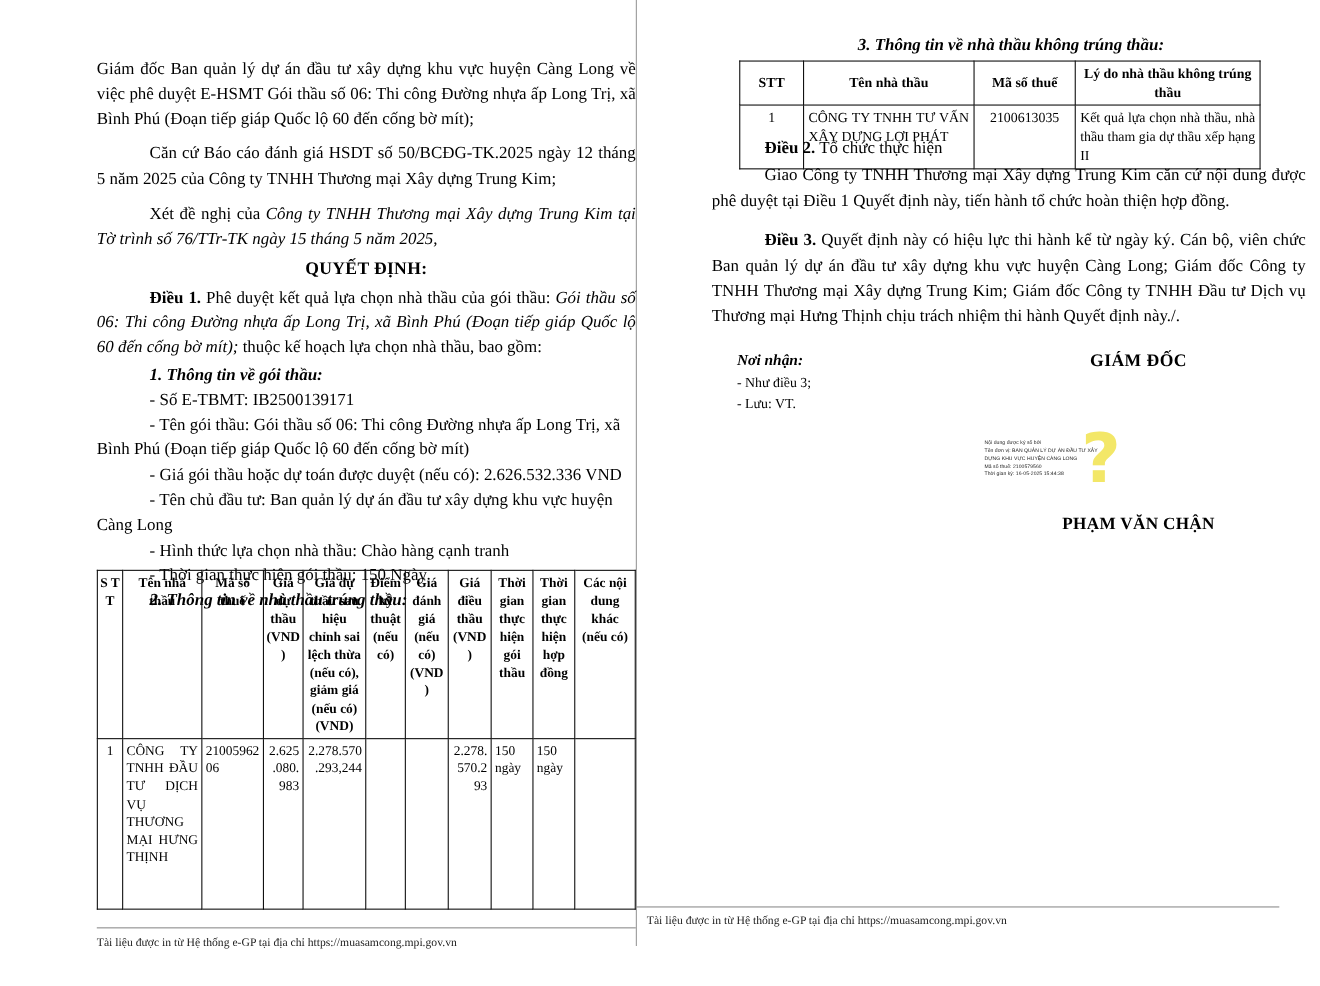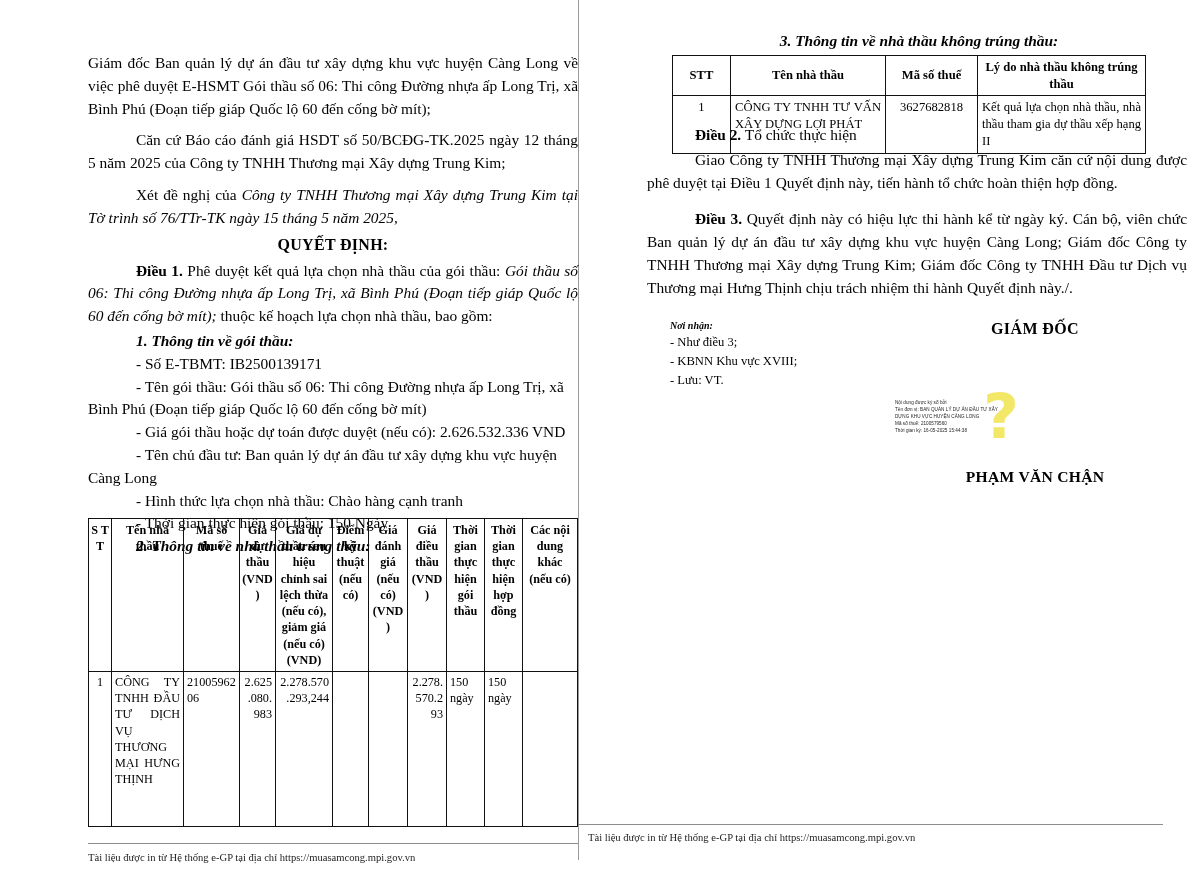--- a/index.html
+++ b/index.html
@@ -153,21 +153,21 @@
     position: absolute;
     left: 0px;
     top: 0px;
     width: 230px;
     font-size: 12.6px;
     line-height: 1.5;
   }
   .recv-title {
     font-weight: bold;
     font-style: italic;
-    font-size: 10px;
+    font-size: 14px;
     font-family: Liberation Serif, serif;
   }
   .recv-item { font-size: 12.6px; }
 
   .sig-title {
     position: absolute;
     left: 255px;
     top: 2px;
     width: 220px;
     text-align: center;
@@ -329,38 +329,37 @@
         <th>STT</th>
         <th>Tên nhà thầu</th>
         <th>Mã số thuế</th>
         <th>Lý do nhà thầu không trúng thầu</th>
       </tr>
     </thead>
     <tbody>
       <tr>
         <td class="idx">1</td>
         <td class="nm">CÔNG TY TNHH TƯ VẤN XÂY DỰNG LỢI PHÁT</td>
-        <td class="tax">3627682818</td>
+        <td class="tax">2100613035</td>
         <td class="rsn">Kết quả lựa chọn nhà thầu, nhà thầu tham gia dự thầu xếp hạng II</td>
       </tr>
     </tbody>
   </table>
 
   <div class="col" style="left:647px; top:124px; width:540px;">
     <p class="para ind"><span class="bd">Điều 2.</span><span> Tổ chức thực hiện</span></p>
     <p class="para ind">Giao Công ty TNHH Thương mại Xây dựng Trung Kim căn cứ nội dung được phê duyệt tại Điều 1 Quyết định này, tiến hành tổ chức hoàn thiện hợp đồng.</p>
     <div class="gap-md"></div>
     <p class="para ind"><span class="bd">Điều 3.</span><span> Quyết định này có hiệu lực thi hành kể từ ngày ký. Cán bộ, viên chức Ban quản lý dự án đầu tư xây dựng khu vực huyện Càng Long; Giám đốc Công ty TNHH Thương mại Xây dựng Trung Kim; Giám đốc Công ty TNHH Đầu tư Dịch vụ Thương mại Hưng Thịnh chịu trách nhiệm thi hành Quyết định này./.</span></p>
   </div>
 
   <div class="sig-wrap">
     <div class="recv">
       <div class="recv-title">Nơi nhận:</div>
       <div class="recv-item">- Như điều 3;</div>
-      <div class="recv-item">- KBNN Khu vực XVIII;</div>
       <div class="recv-item">- Lưu: VT.</div>
     </div>
 
     <div class="sig-title">GIÁM ĐỐC</div>
 
     <div class="stamp">
       <div class="stamp-text">
         <div>Nội dung được ký số bởi</div>
         <div>Tên đơn vị: BAN QUẢN LÝ DỰ ÁN ĐẦU TƯ XÂY</div>
         <div>DỰNG KHU VỰC HUYỆN CÀNG LONG</div>

